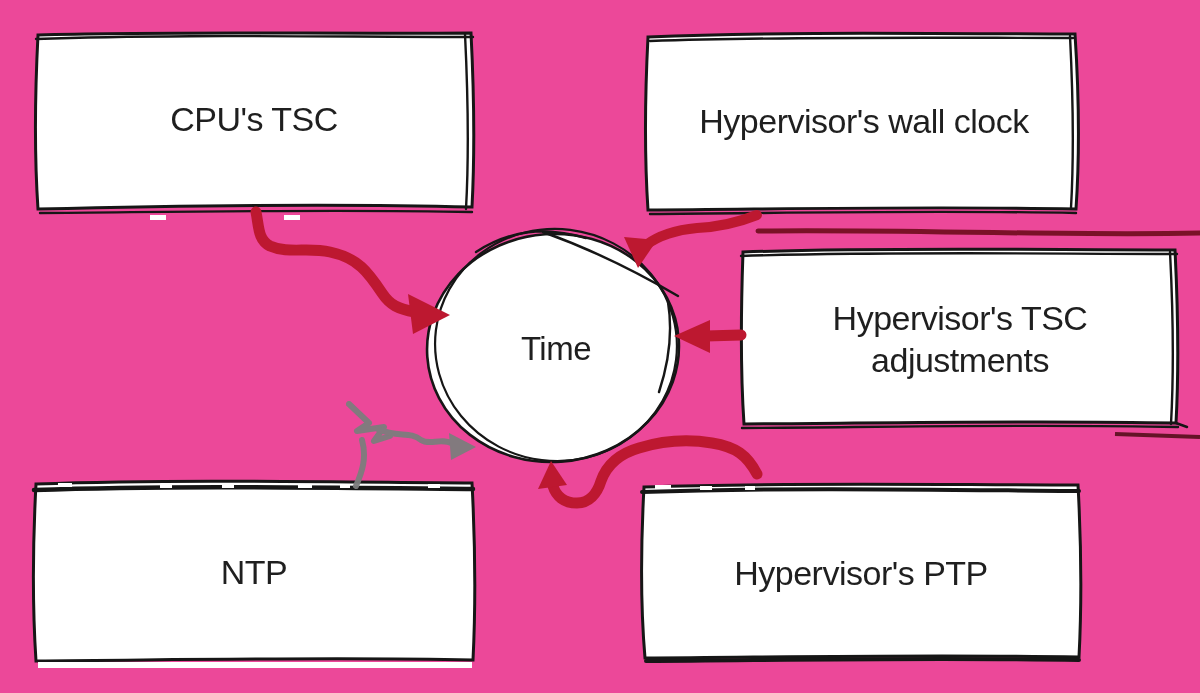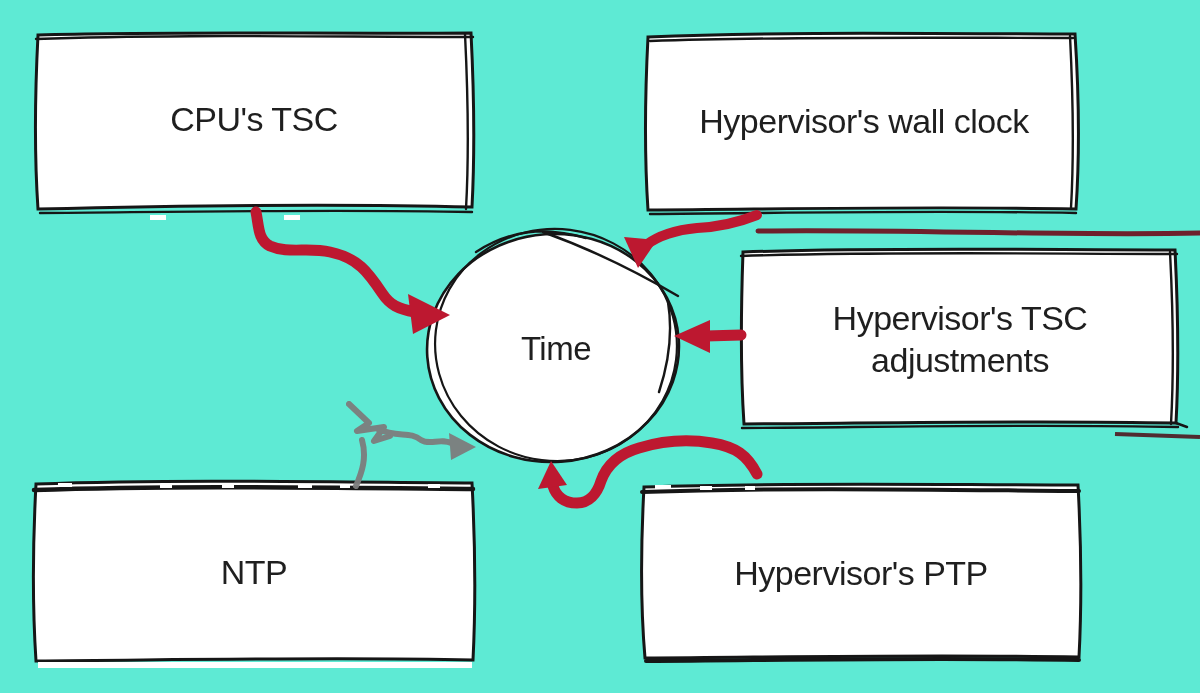--- a/index.html
+++ b/index.html
@@ -1,16 +1,16 @@
 <!DOCTYPE html>
 <html><head>
 <meta charset="utf-8">
 <style>
   html,body{margin:0;padding:0;background:#000;}
-  .stage{position:relative;width:1200px;height:693px;background:#5eead4;overflow:hidden;}
+  .stage{position:relative;width:1200px;height:693px;background:#ec4899;overflow:hidden;}
   svg{display:block;}
   text{font-family:"Liberation Sans","DejaVu Sans",sans-serif;
        font-size:34px;letter-spacing:-0.5px;
        text-anchor:middle;dominant-baseline:central;}
   .time-label{font-size:33px;}
   .sketch{stroke-linecap:round;stroke-linejoin:round;fill:none;}
   .marker{stroke-linecap:round;stroke-linejoin:round;fill:none;}
 </style>
 </head>
 <body>

